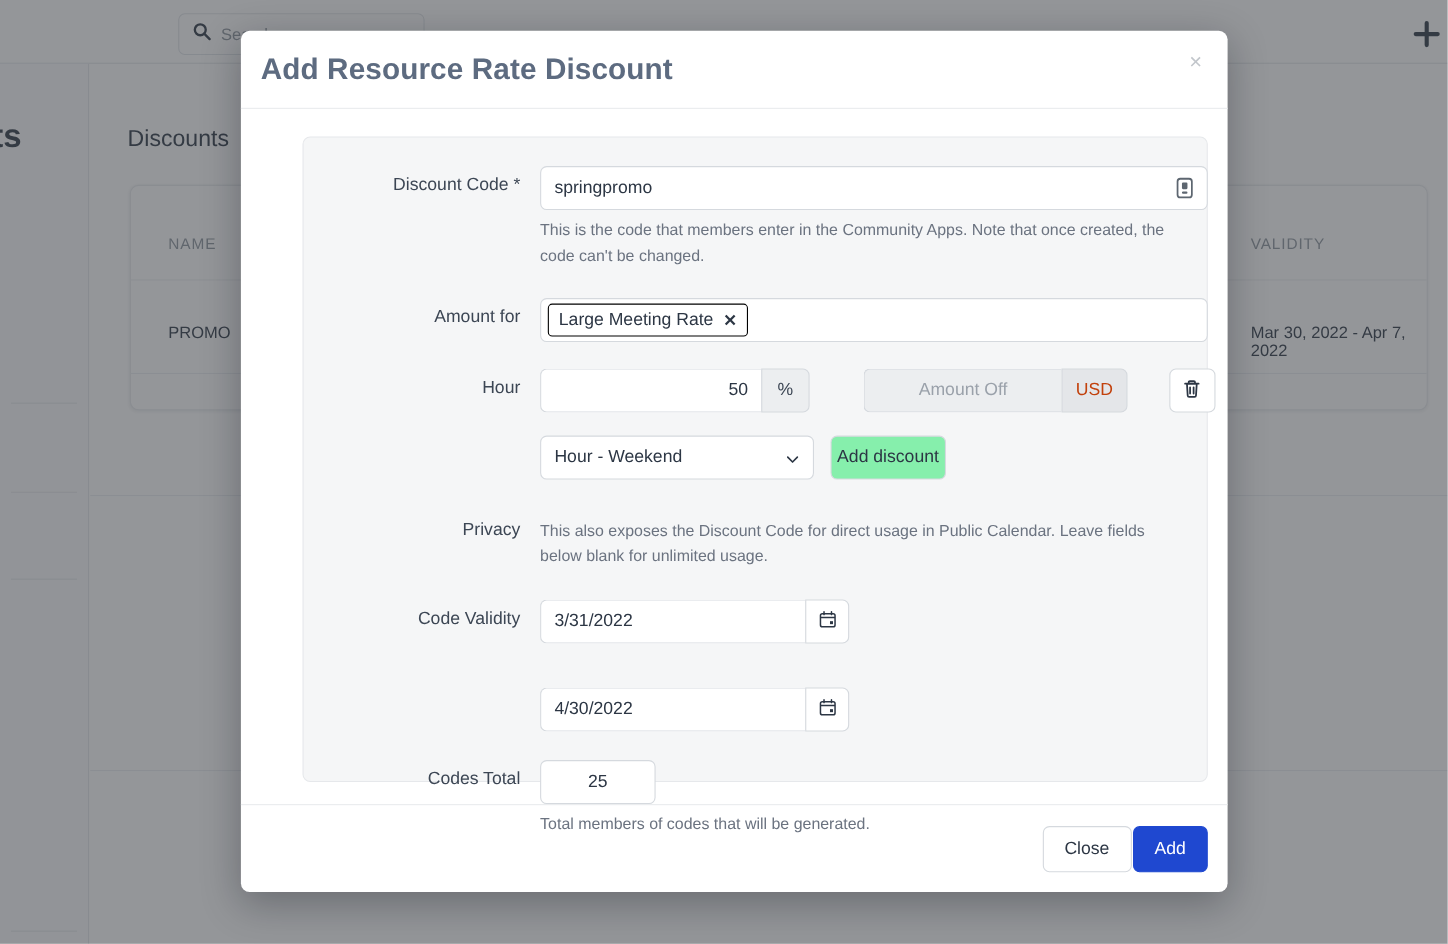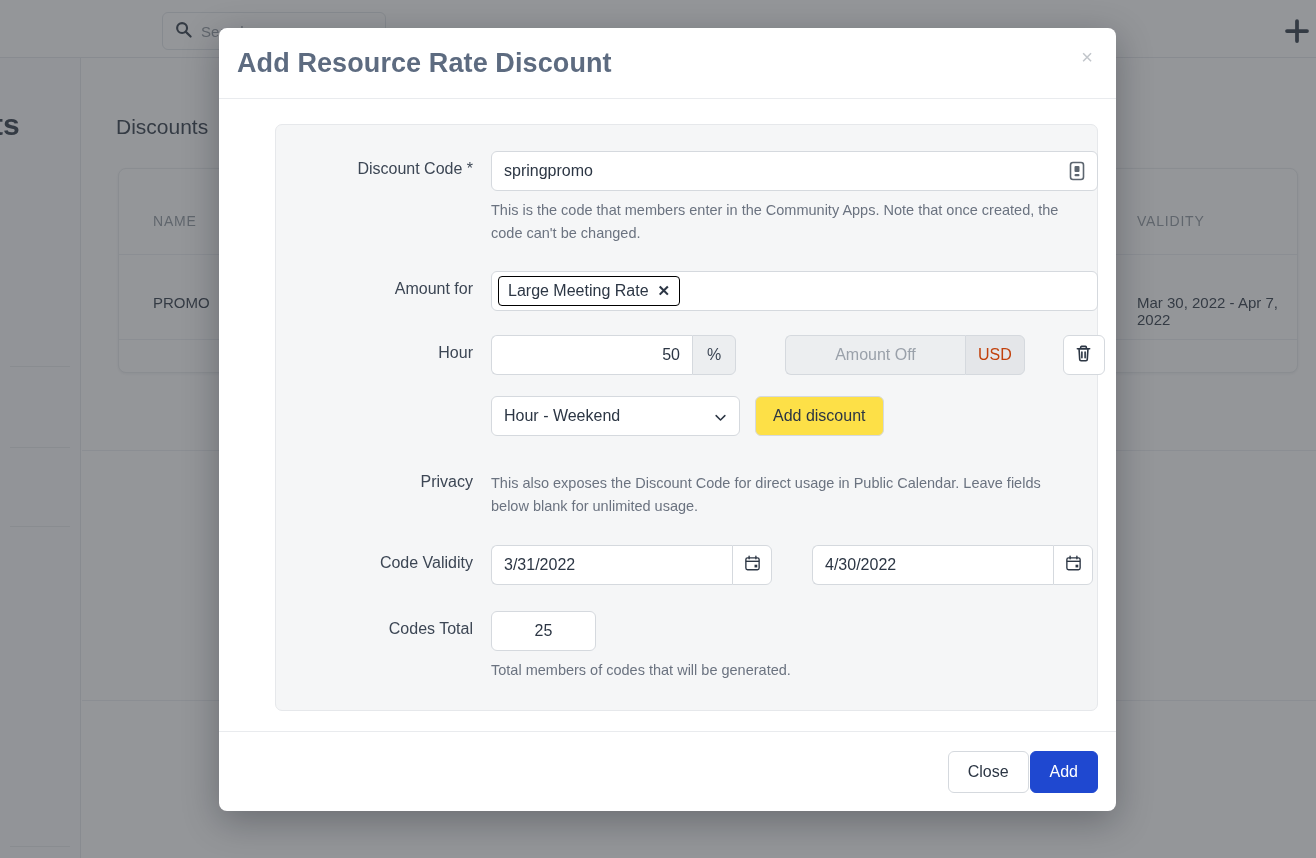--- a/index.html
+++ b/index.html
@@ -238,42 +238,42 @@
     background: #fff;
     display: flex; align-items: center;
     padding: 0 12px;
     font-size: 16px; color: #2c3644;
     cursor: pointer;
   }
   .sel .chev {
     position: absolute; right: 11px; top: 13px;
   }
   .btn-plain {
-    height: 40px; padding: 0 17px;
+    height: 40px; padding: 0 5px;
     border: 1px solid #d5d9de; border-radius: 6px;
-    background: #fde047;
+    background: #86efac;
     font-family: "Liberation Sans", sans-serif;
     font-size: 16px; color: #2c3644;
     cursor: pointer;
   }
 
   
   .priv-line { display: flex; align-items: center; gap: 9px; padding-top: 8px; }
   .cbx {
     width: 21px; height: 21px;
     border-radius: 4px;
     background: #1f48d0;
     display: flex; align-items: center; justify-content: center;
     cursor: pointer;
     flex: 0 0 21px;
   }
   .priv-label { font-size: 16px; color: #2c3644; }
 
   
-  .date-row { display: flex; align-items: center; gap: 40px; }
+  .date-row { display: flex; align-items: flex-start; gap: 40px; flex-direction: column; }
   .date-group { display: flex; align-items: stretch; }
   .date-group .inp {
     width: 241px;
     border-top-right-radius: 0; border-bottom-right-radius: 0;
     border-right: none;
   }
   .date-btn {
     width: 40px;
     border: 1px solid #d5d9de;
     border-top-right-radius: 6px; border-bottom-right-radius: 6px;

